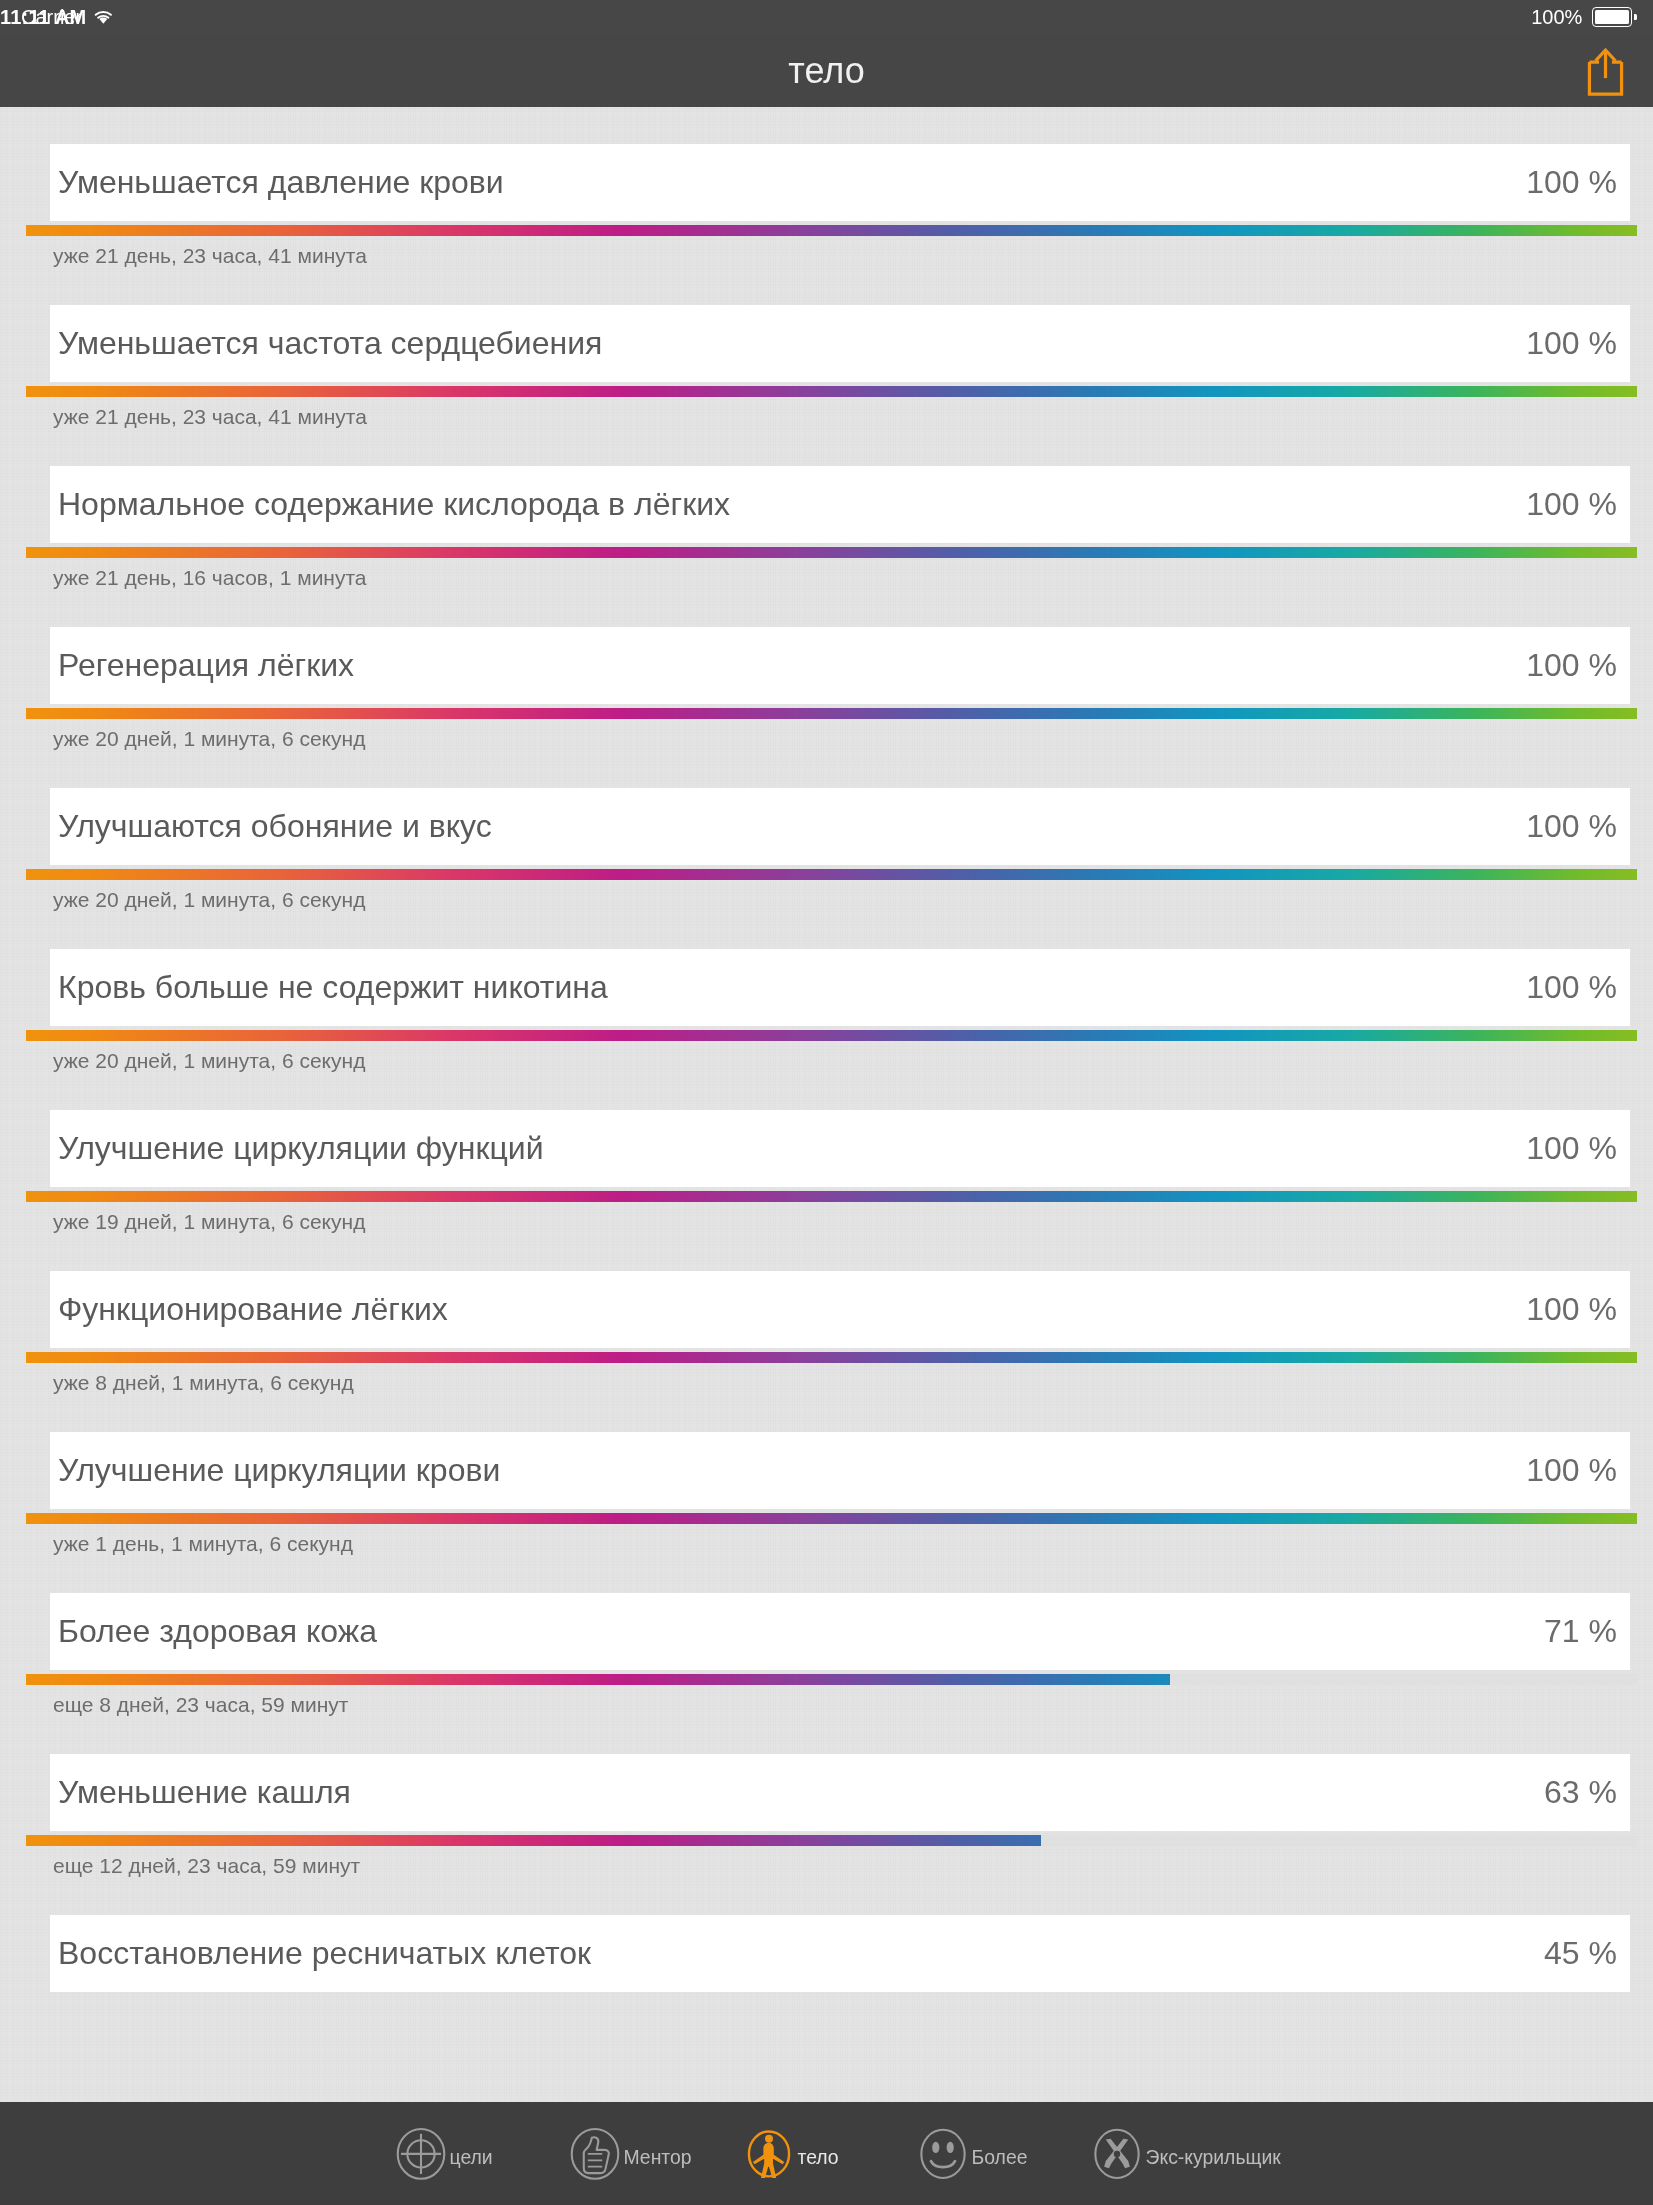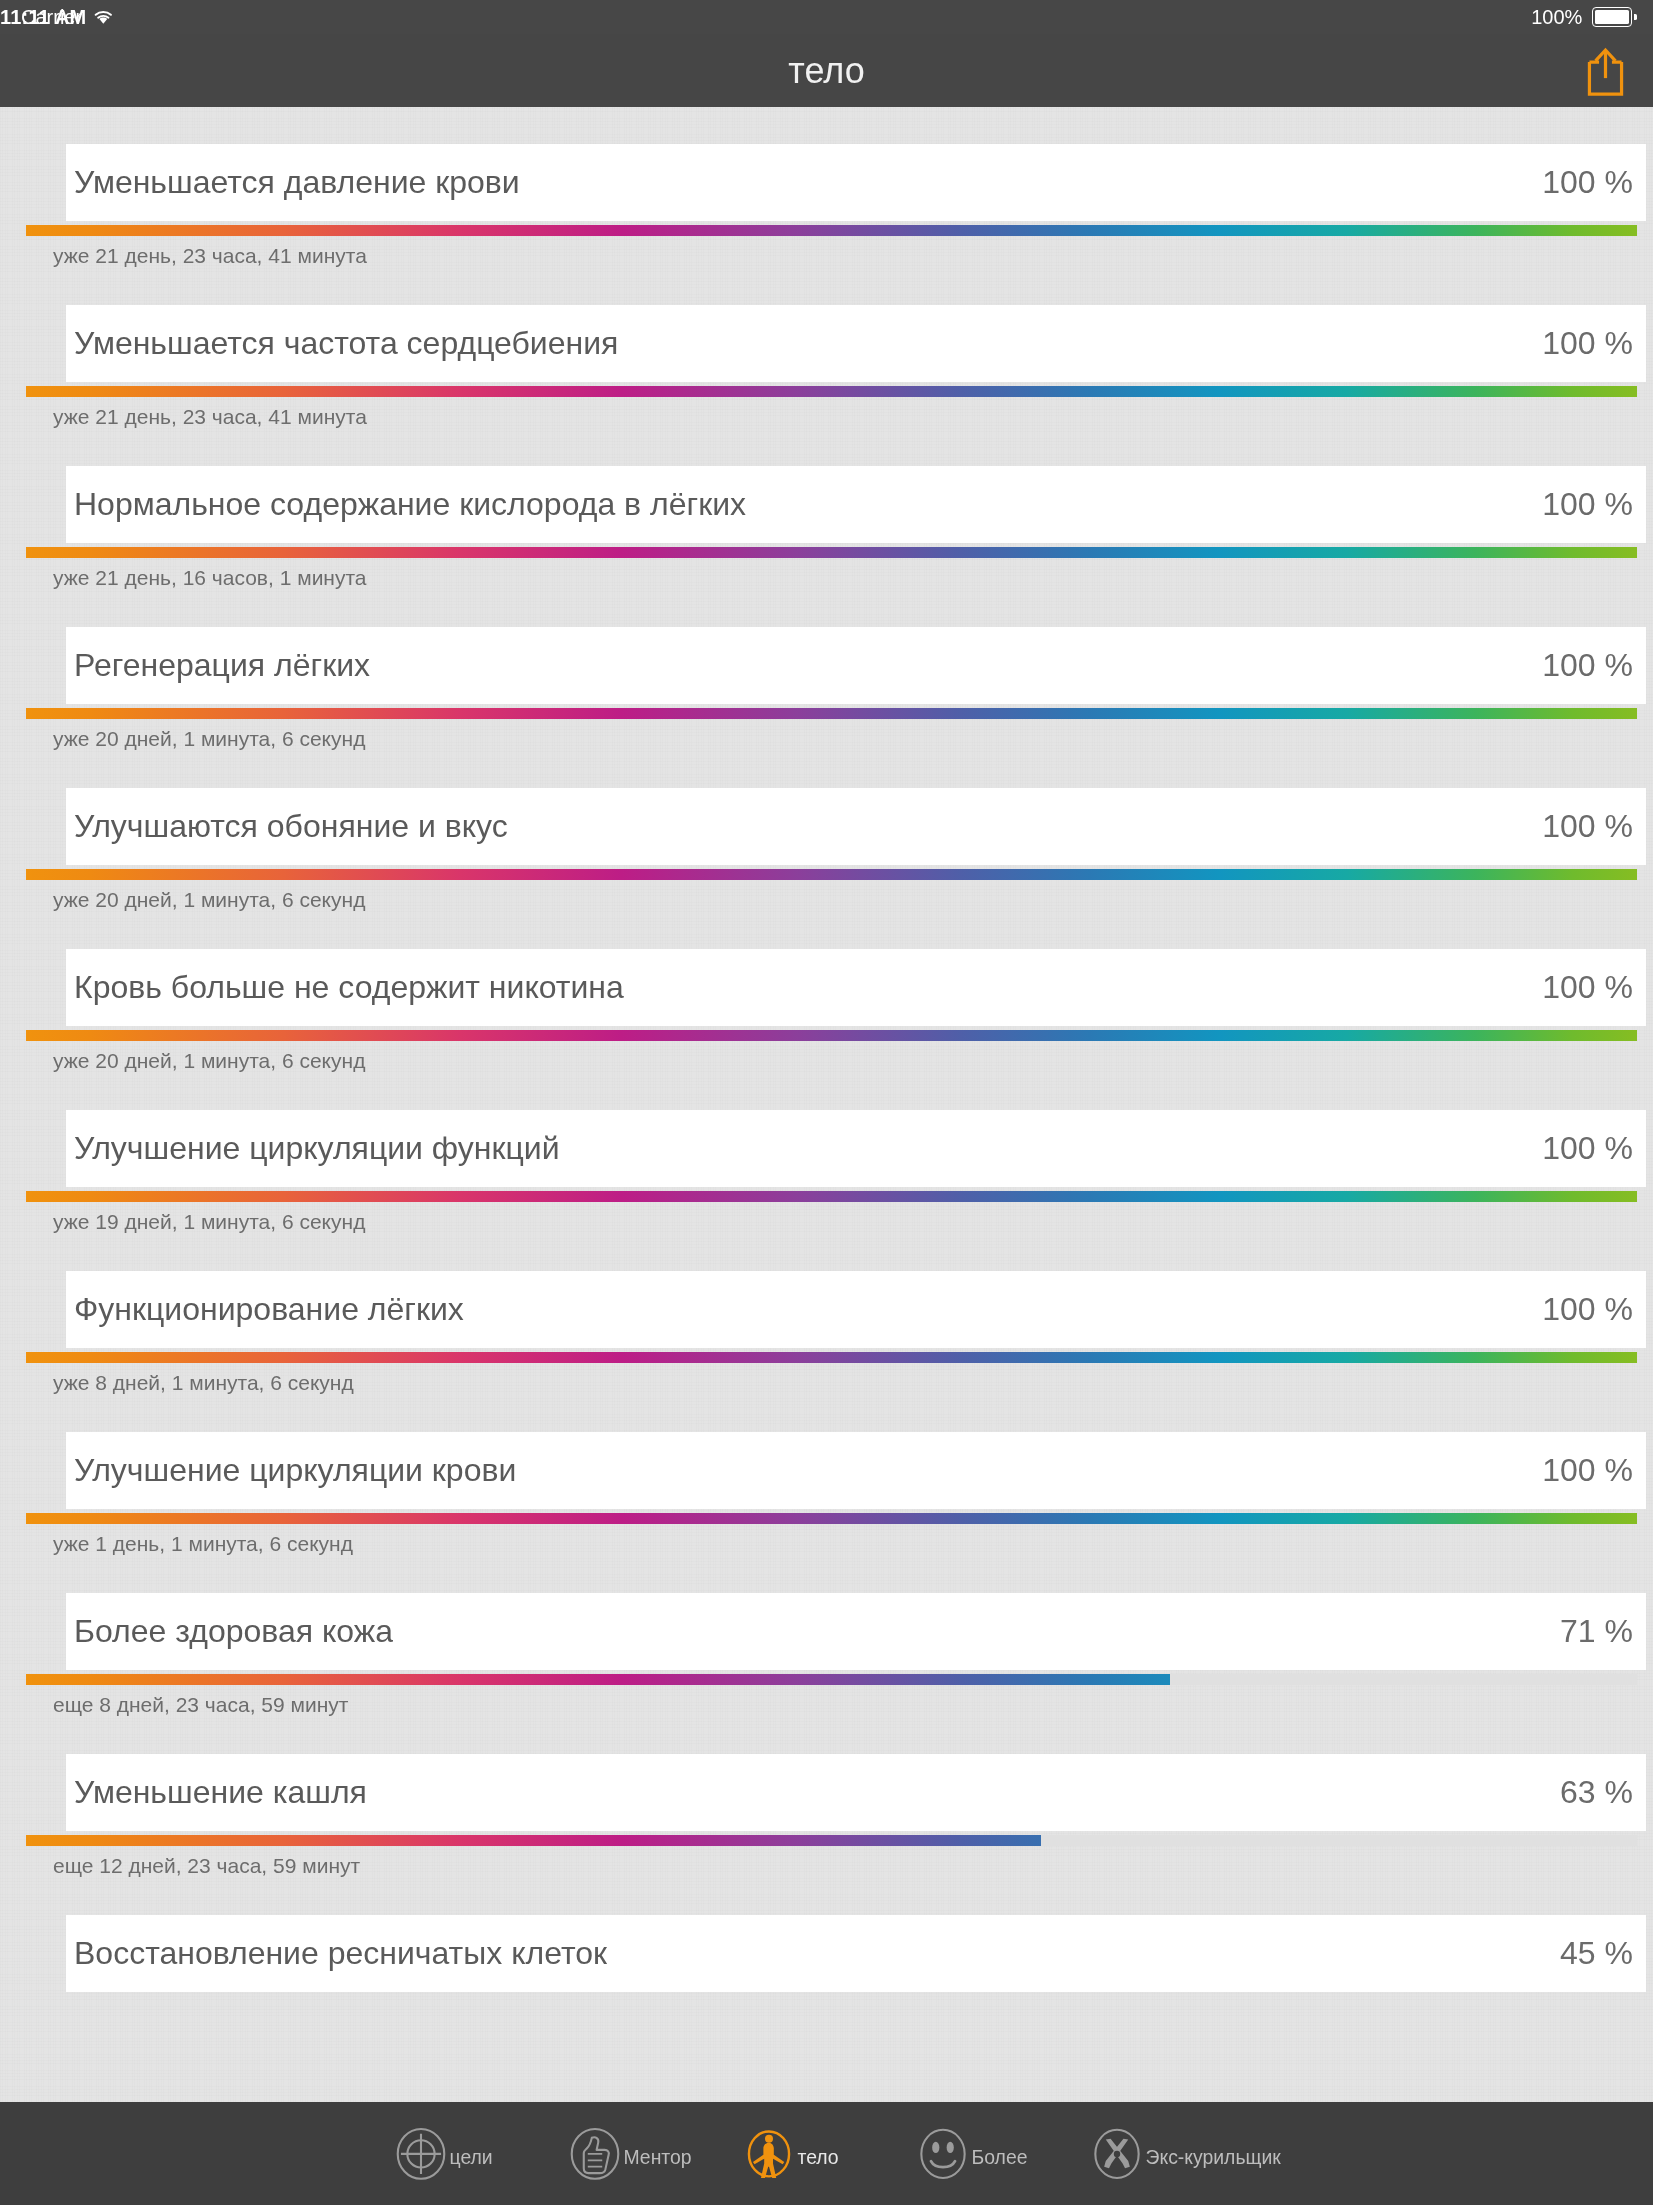--- a/index.html
+++ b/index.html
@@ -129,21 +129,20 @@
   .row-card {
     position: absolute;
     left: 50px;
     top: 37px;
     width: 1580px;
     height: 77px;
     background: #ffffff;
     display: flex;
     align-items: center;
     padding: 0 13px 0 8px;
-    margin-left: 16px;
   }
   .row-title {
     color: #5a5a5a;
     font-size: 32px;
     font-weight: 400;
     white-space: nowrap;
     overflow: hidden;
   }
   .row-pct {
     margin-left: auto;

